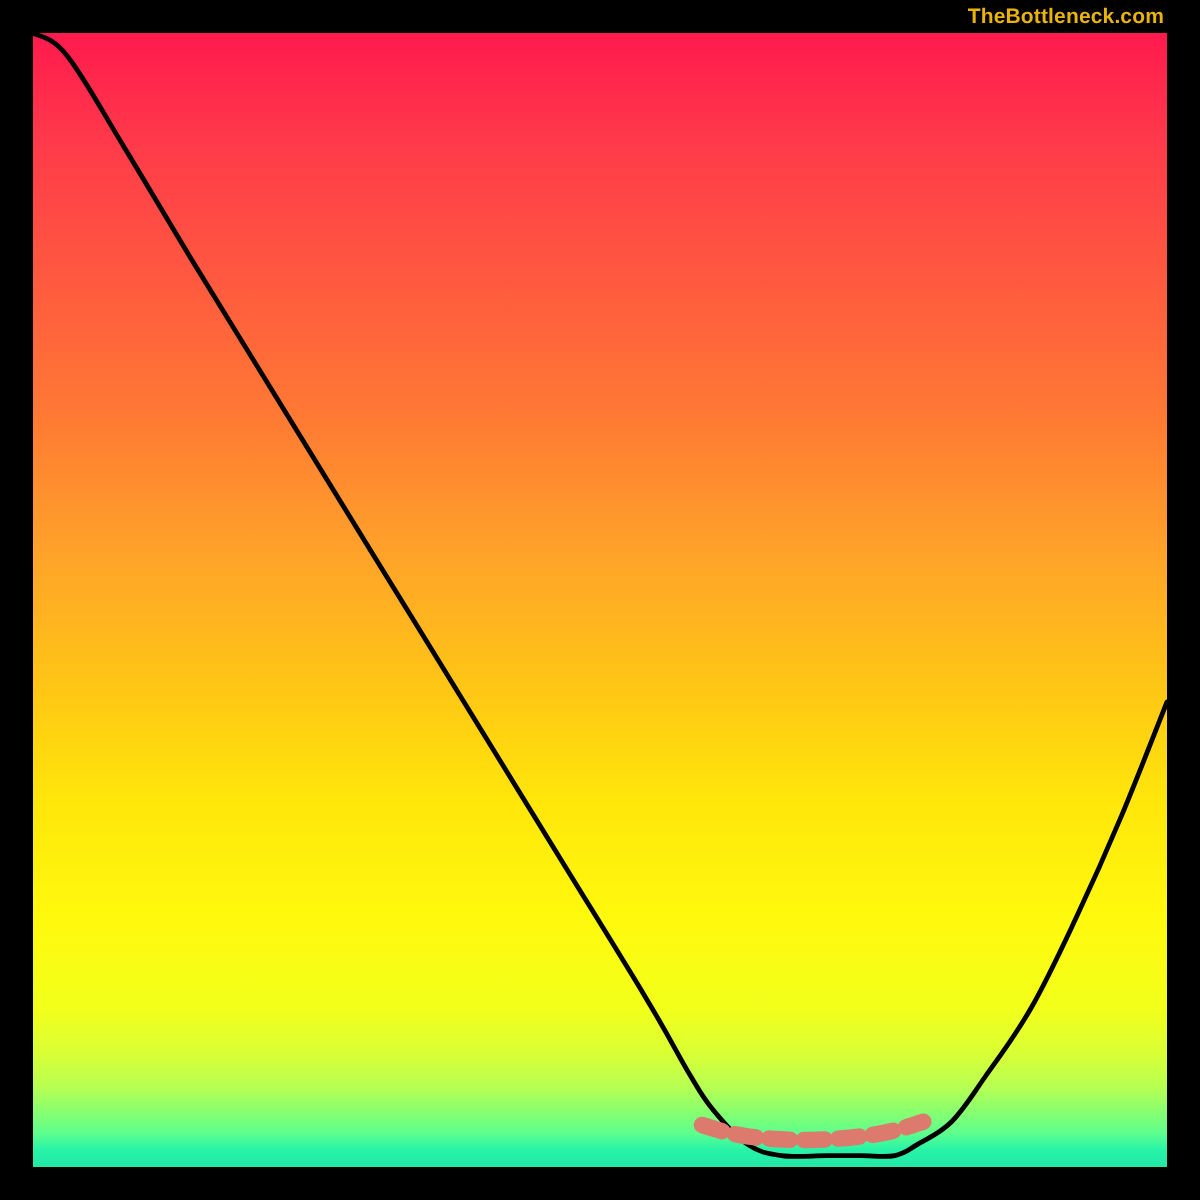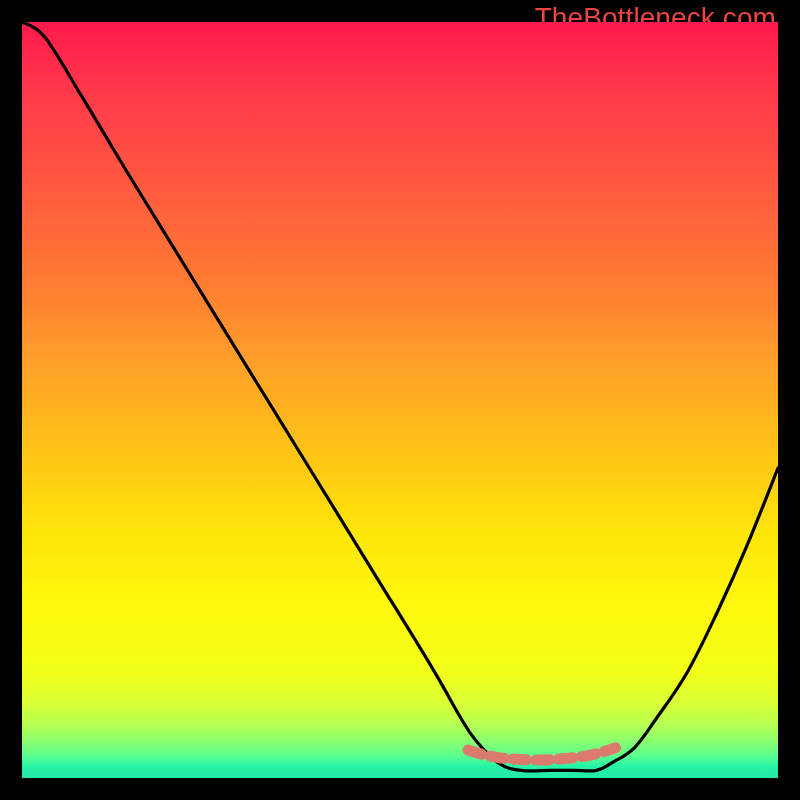--- a/index.html
+++ b/index.html
@@ -55,23 +55,23 @@
     left: 0;
     top: 0;
     width: 756px;
     height: 756px;
   }
   .brand {
     position: absolute;
     top: 2px;
     right: 24px;
     font-family: Arial, Helvetica, sans-serif;
-    font-size: 28px;
-    font-weight: 400;
-    color: #ef4444;
+    font-size: 14px;
+    font-weight: 700;
+    color: #eab308;
     letter-spacing: 0.1px;
   }
 </style>
 </head>
 <body>
 
 <div class="brand">TheBottleneck.com</div>
 
 <div class="frame">
   <div class="plot-area">

